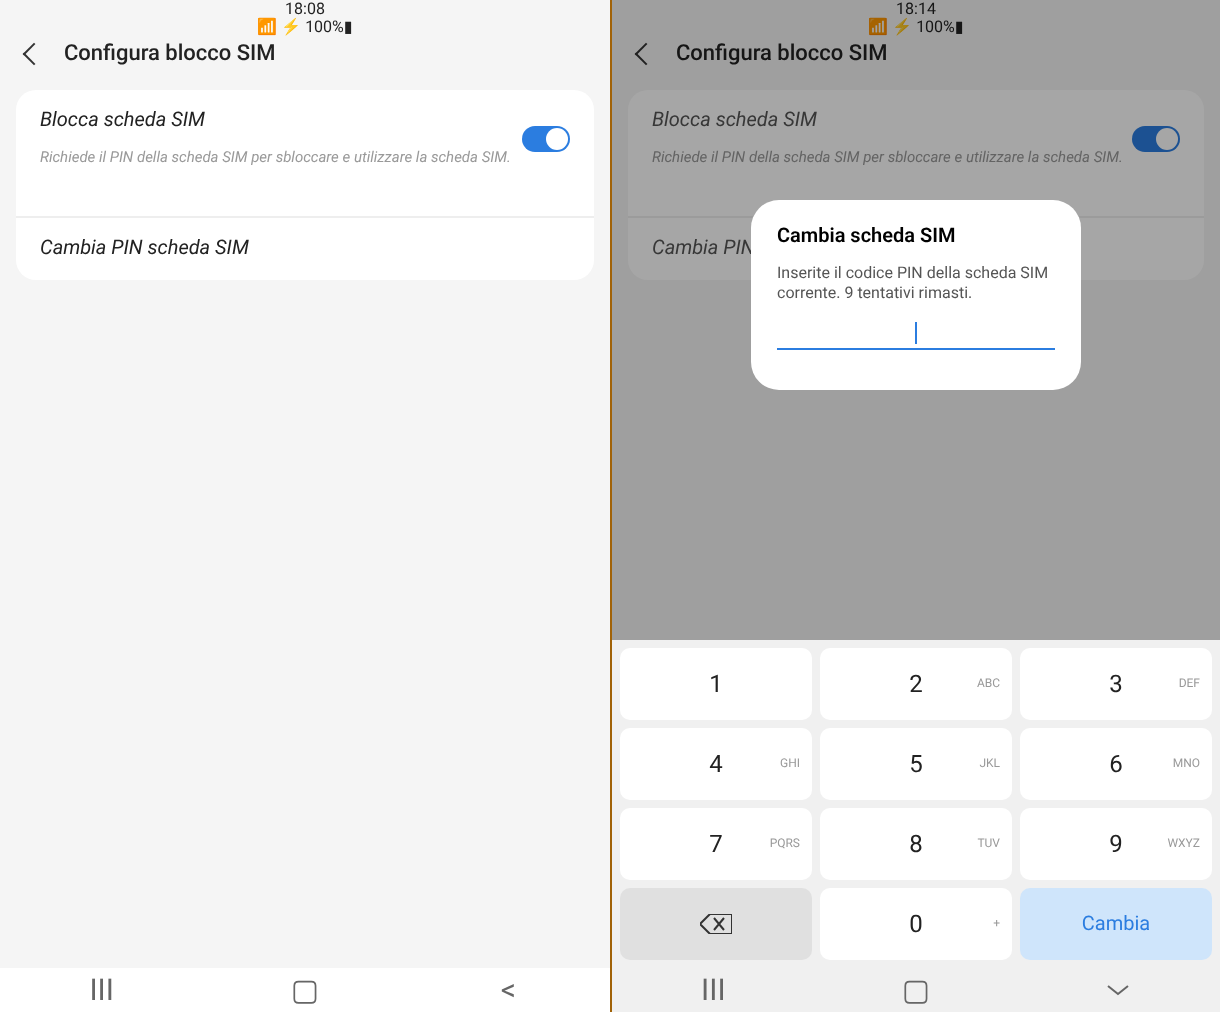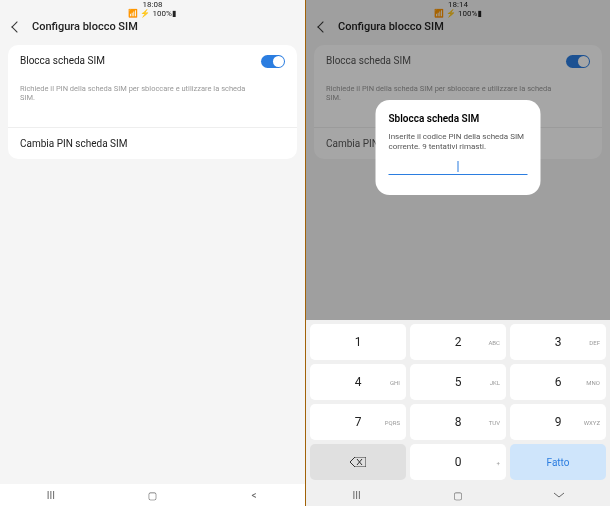--- a/index.html
+++ b/index.html
@@ -6,29 +6,29 @@
   body { background: #fff; width: 610px; height: 506px; overflow: hidden; display: flex; }
   .pane { width: 305px; height: 506px; position: relative; background: #f5f5f5; }
   .pane + .pane { border-left: 1px solid #a16207; }
   .status { height: 16px; display: flex; justify-content: space-between; align-items: center; padding: 0 8px; font-size: 8px; color: #222; flex-direction: column; }
   .status .right { display: flex; align-items: center; gap: 2px; }
   .titlebar { display: flex; align-items: center; padding: 4px 12px 8px 10px; gap: 10px; }
   .titlebar .back { width: 12px; height: 12px; position: relative; }
   .titlebar .back::before { content: ""; position: absolute; width: 7px; height: 7px; border-left: 1.5px solid #333; border-bottom: 1.5px solid #333; transform: rotate(45deg); top: 2px; left: 3px; }
   .titlebar h1 { font-size: 11px; font-weight: 500; color: #222; }
   .card { margin: 4px 8px; background: #fff; border-radius: 10px; overflow: hidden; }
-  .row { padding: 10px 12px; display: flex; align-items: flex-start; justify-content: space-between; }
+  .row { padding: 10px 12px; display: flex; align-items: center; justify-content: space-between; font-style: italic; }
   .row + .row { border-top: 1px solid #eee; margin-top: 15px; }
   .row .txt .t { font-size: 10px; color: #222; }
-  .row .txt .s { font-size: 7.5px; color: #999; margin-top: 18px; }
+  .row .txt .s { font-size: 7.5px; color: #999; margin-top: 8px; }
   .toggle { width: 24px; height: 13px; border-radius: 7px; background: #2b7de0; position: relative; }
   .toggle::after { content: ""; position: absolute; width: 11px; height: 11px; border-radius: 50%; background: #fff; top: 1px; right: 1px; }
   .navbar { position: absolute; bottom: 0; left: 0; right: 0; height: 22px; display: flex; justify-content: space-around; align-items: center; background: #fff; }
   .navbar.dark { background: #f0f0f0; }
-  .nav-item { font-size: 10px; color: #666; display:flex; align-items:center; justify-content:center; width:33%; height:100%; }
+  .nav-item { font-size: 15px; color: #666; display:flex; align-items:center; justify-content:center; width:33%; height:100%; }
   .overlay { position: absolute; inset: 0; background: rgba(0,0,0,.35); }
   .dialog { position: absolute; left: 50%; top: 100px; transform: translateX(-50%); width: 165px; background: #fff; border-radius: 14px; padding: 13px 13px 8px; }
   .dialog h2 { font-size: 10px; font-weight: 600; margin-bottom: 8px; }
   .dialog p { font-size: 8px; color: #555; line-height: 1.3; }
   .dialog .input { border-bottom: 1.5px solid #2b7de0; margin: 6px 0 12px; height: 16px; display: flex; align-items: center; justify-content: center; }
   .cursor { width: 1px; height: 11px; background: #2b7de0; }
   .btns { display: flex; justify-content: space-around; }
   .btns span { font-size: 9px; color: #2b7de0; font-weight: 500; padding: 4px 10px; }
   .keypad { position: absolute; bottom: 22px; left: 0; right: 0; height: 164px; background: #f0f0f0; padding: 4px; display: grid; grid-template-columns: repeat(3,1fr); grid-template-rows: repeat(4,1fr); gap: 4px; }
   .key { background: #fff; border-radius: 5px; display: flex; align-items: center; justify-content: center; font-size: 12px; color: #222; position: relative; }
@@ -91,21 +91,21 @@
     <div class="row">
       <div class="txt">
         <div class="t">Cambia PIN scheda SIM</div>
       </div>
     </div>
   </div>
 
   <div class="overlay"></div>
 
   <div class="dialog">
-    <h2>Sblocca scheda SIM</h2>
+    <h2>Cambia scheda SIM</h2>
     <p>Inserite il codice PIN della scheda SIM corrente. 9 tentativi rimasti.</p>
     <div class="input">
         <span class="cursor"></span>
       </div>
   </div>
 
   <div class="keypad">
     <div class="key">
         <span>1</span>
         <span class="sub"></span>
@@ -144,21 +144,21 @@
       </div>
     <div class="key special">
       <svg width="16" height="10" viewBox="0 0 16 10">
           <path d="M5 0 L16 0 L16 10 L5 10 L0 5 Z M7 2 L12 8 M12 2 L7 8" fill="none" stroke="#333" stroke-width="1"></path>
         </svg>
     </div>
     <div class="key">
         <span>0</span>
         <span class="sub">+</span>
       </div>
-    <div class="key done">Fatto</div>
+    <div class="key done">Cambia</div>
   </div>
 
   <div class="navbar dark">
     <div class="nav-item">III</div>
     <div class="nav-item">▢</div>
     <div class="nav-item">
       <svg width="12" height="6" viewBox="0 0 12 6">
           <path d="M1 1 L6 5 L11 1" fill="none" stroke="#666" stroke-width="1"></path>
         </svg>
     </div>

